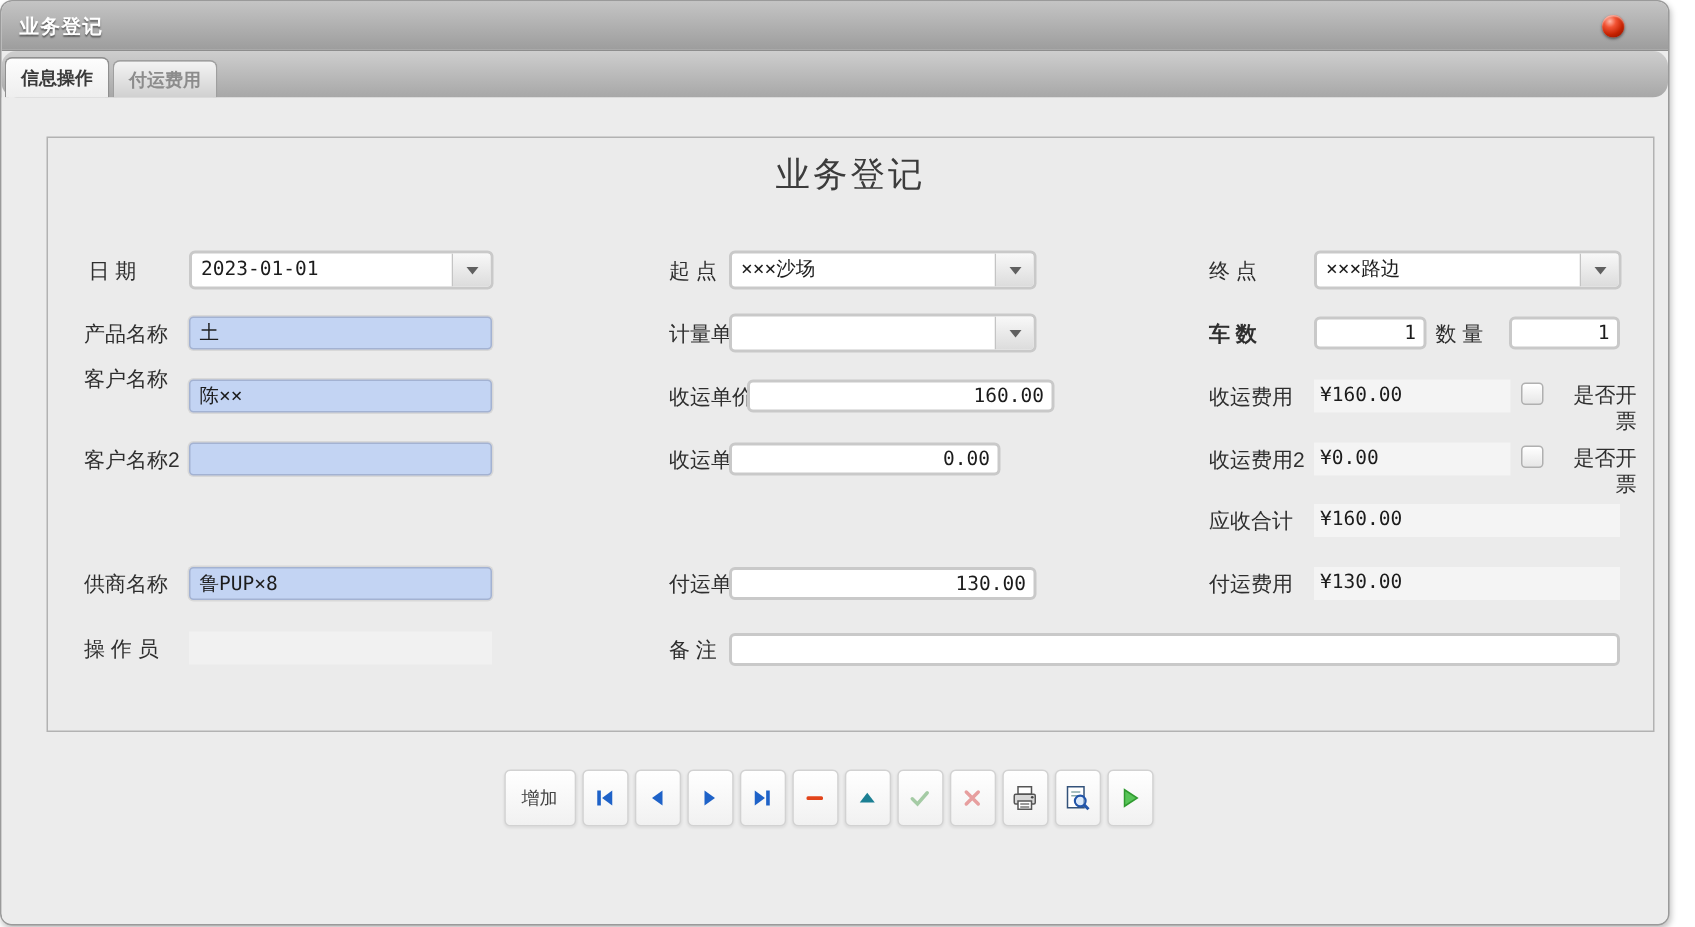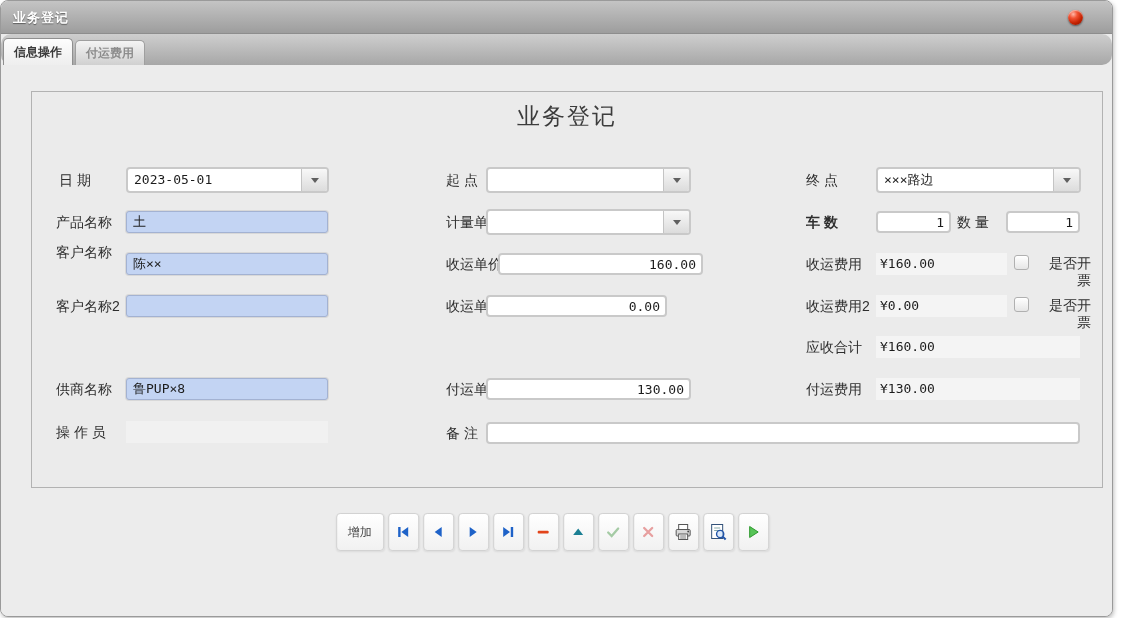--- a/index.html
+++ b/index.html
@@ -85,28 +85,29 @@
       <span>付运费用</span>
     </div>
   </div>
 
   <div class="content"></div>
   <div class="panel"></div>
   <div class="form-title">业务登记</div>
 
   <span class="lbl" style="left:58px; top:168px;">日 期</span>
   <div class="combo" style="left:125px; top:166px; width:203px;">
-    <span class="combo-text">2023-05-01</span>
+    <span class="combo-text">2023-01-01</span>
     <span class="combo-btn">
         <span class="combo-arrow"></span>
       </span>
   </div>
 
   <span class="lbl" style="left:445px; top:168px;">起 点</span>
   <div class="combo" style="left:485px; top:166px; width:205px;">
+    <span class="combo-text">×××沙场</span>
     <span class="combo-btn">
         <span class="combo-arrow"></span>
       </span>
   </div>
 
   <span class="lbl" style="left:805px; top:168px;">终 点</span>
   <div class="combo" style="left:875px; top:166px; width:205px;">
     <span class="combo-text">×××路边</span>
     <span class="combo-btn">
         <span class="combo-arrow"></span>

